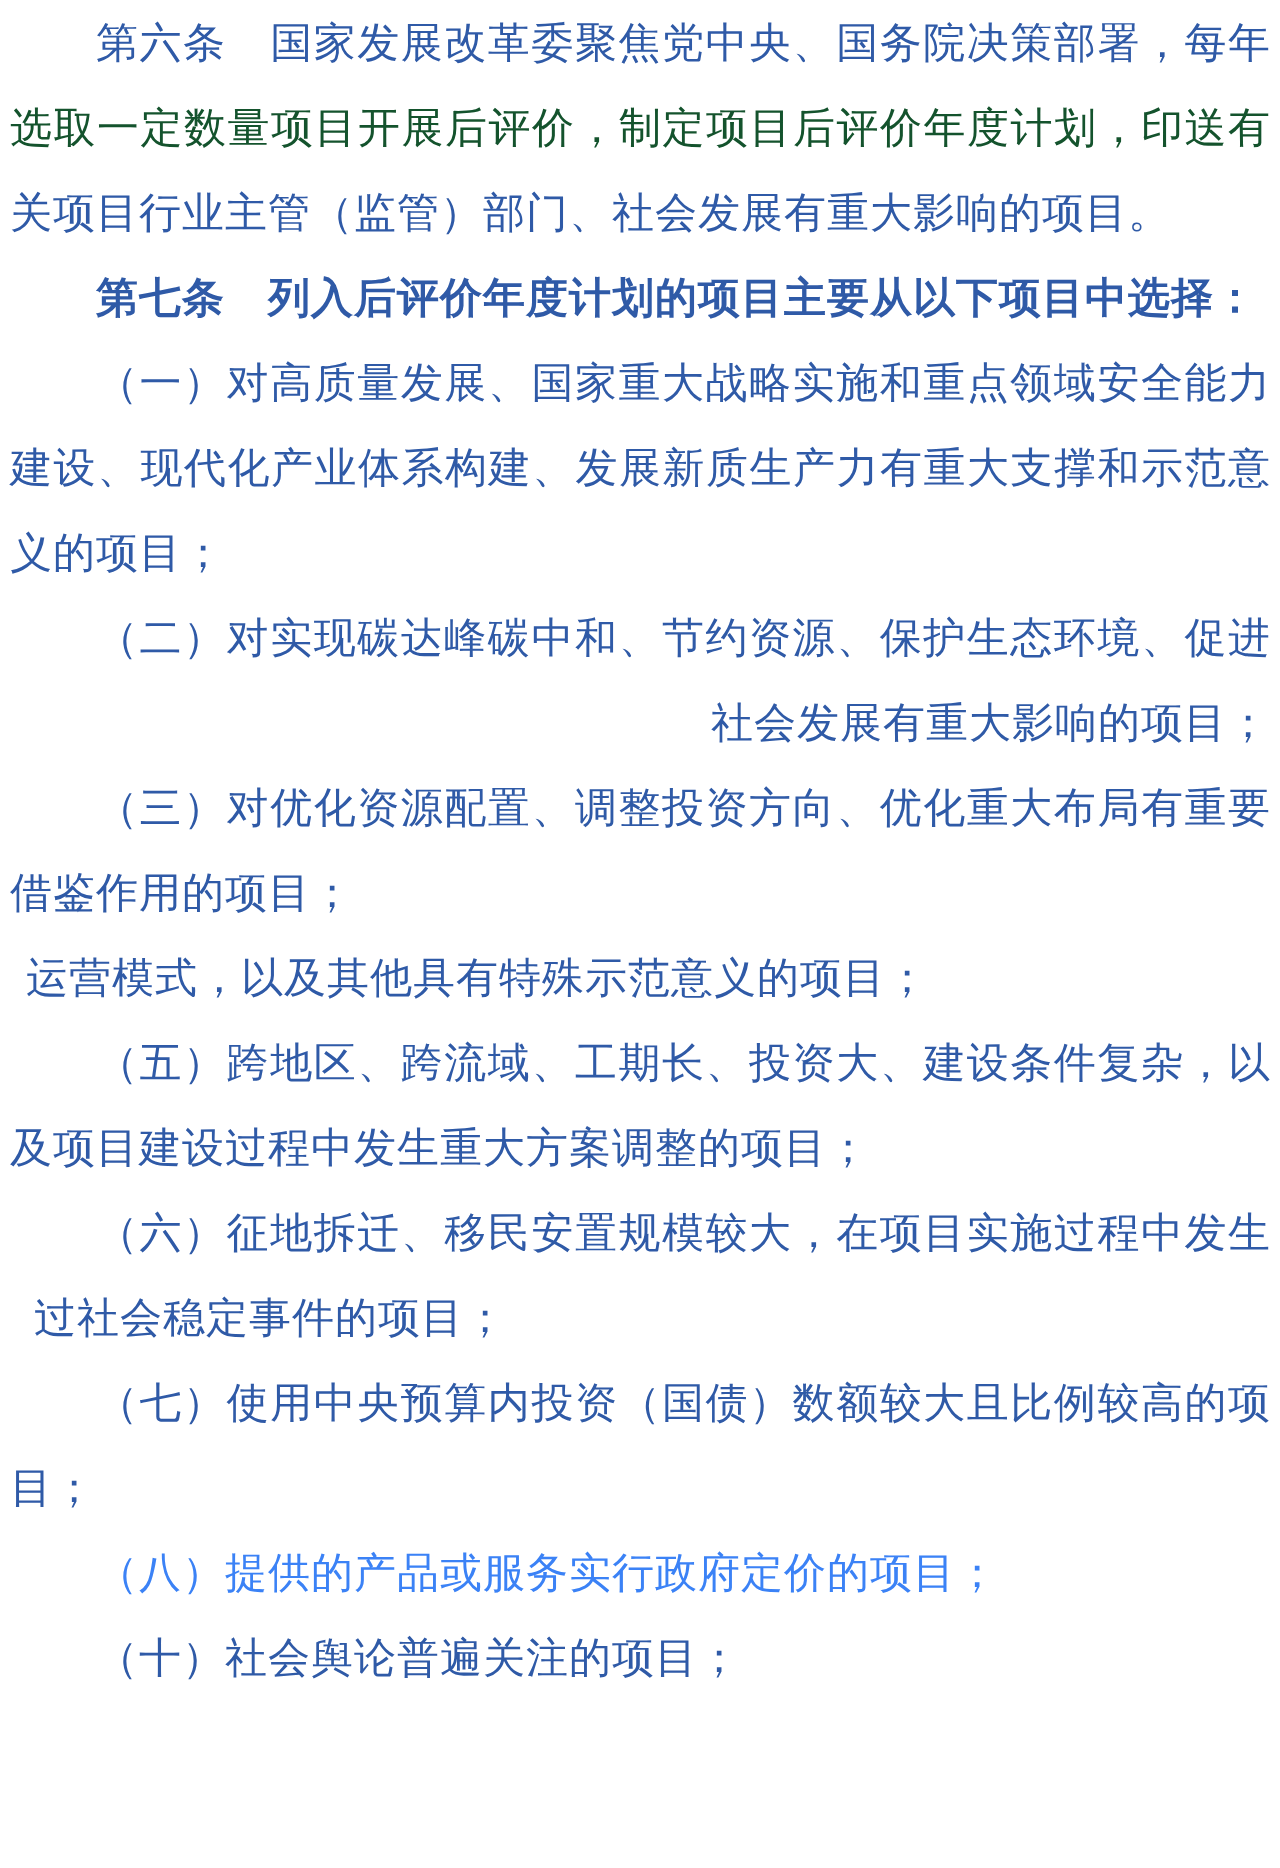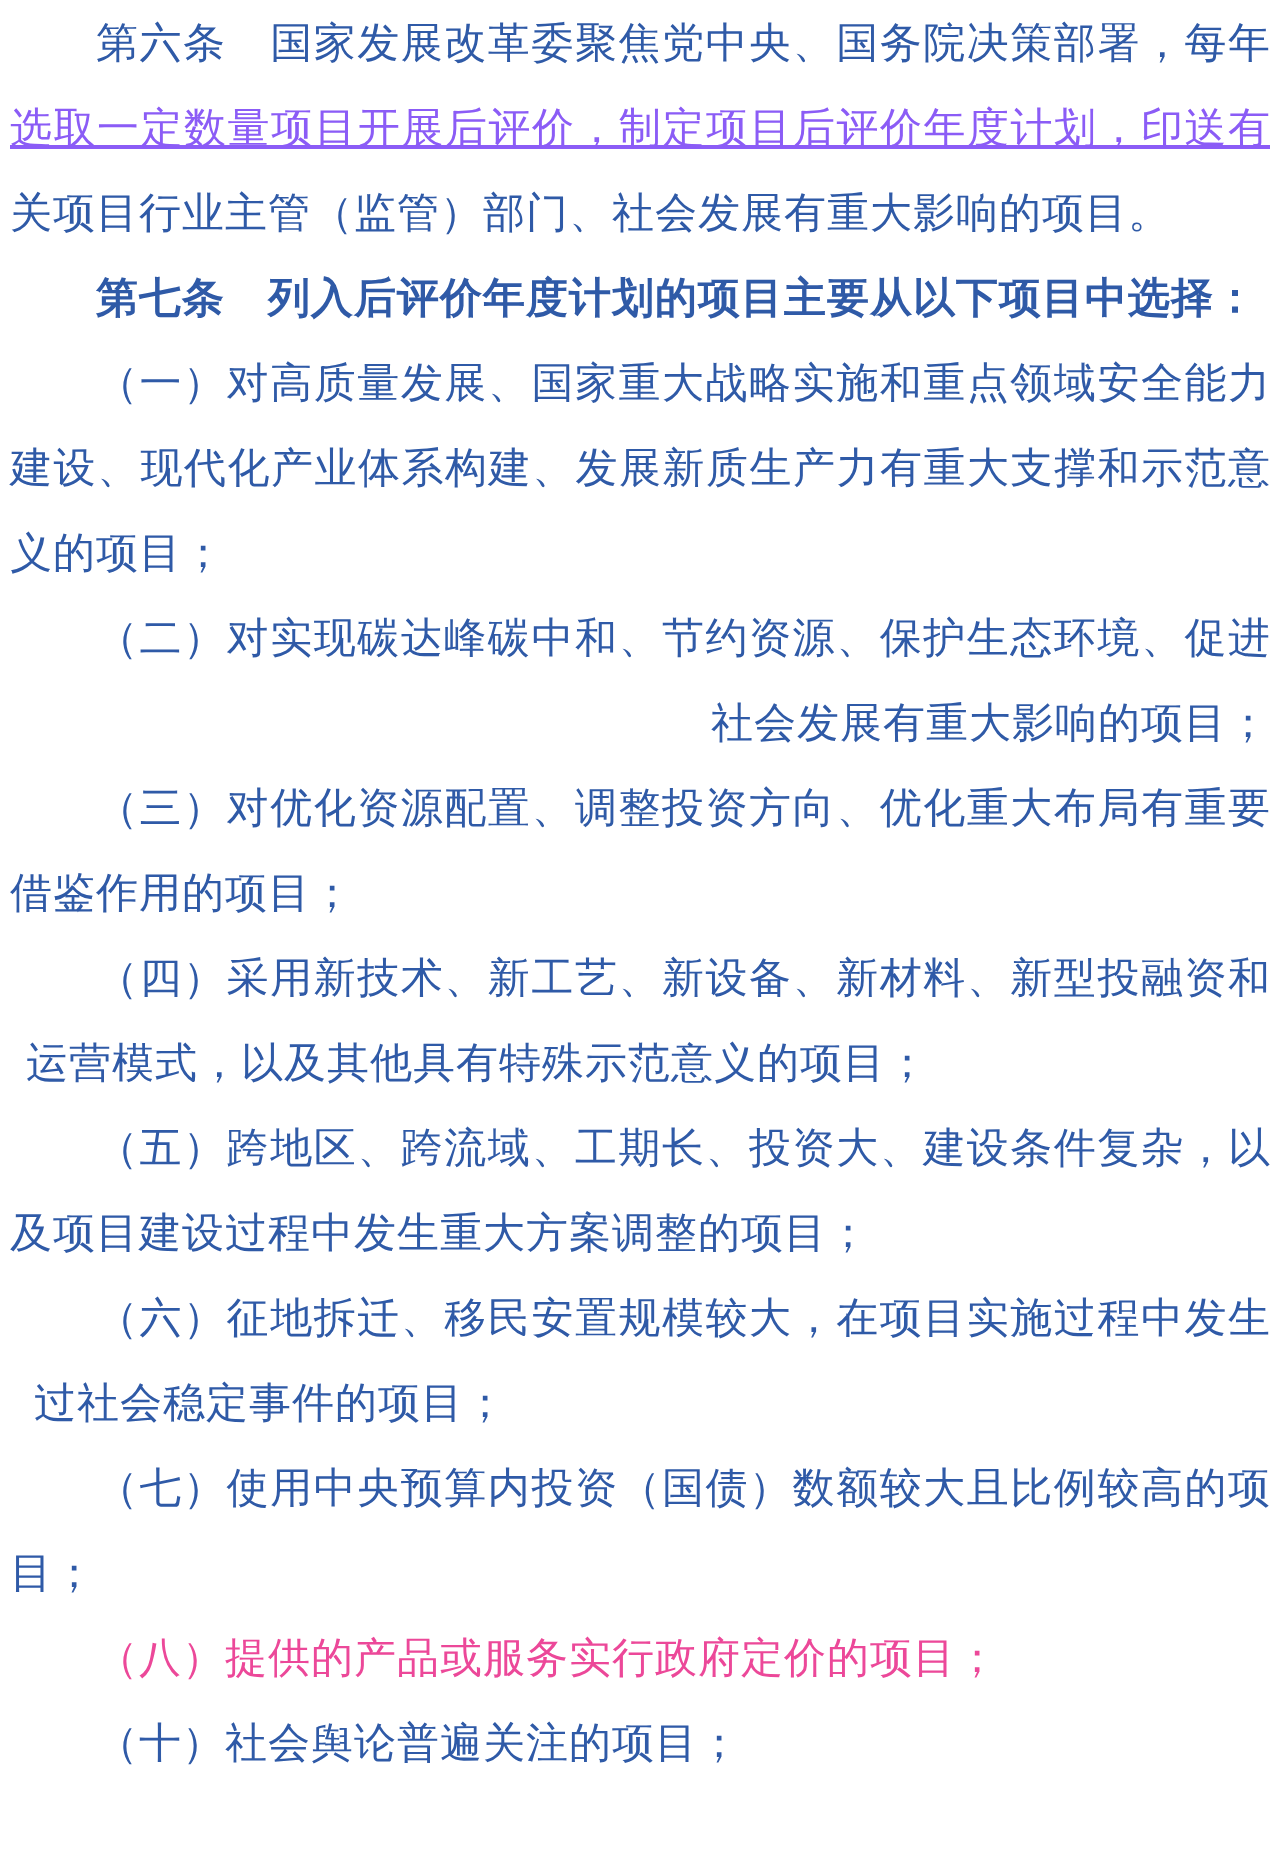--- a/index.html
+++ b/index.html
@@ -37,34 +37,33 @@
     text-justify: inter-character;
     letter-spacing: 0;
   }
 </style>
 </head>
 <body>
 
 <div class="page">
   <div id="text-block">
       <div class="doc-line indent justify" style="color: rgb(47, 90, 167);">第六条　国家发展改革委聚焦党中央、国务院决策部署，每年</div>
-      <div class="doc-line justify" style="color: #8b5cf6; text-decoration: underline;">选取一定数量项目开展后评价，制定项目后评价年度计划，印送有</div>
+      <div class="doc-line justify" style="color: #14532d;">选取一定数量项目开展后评价，制定项目后评价年度计划，印送有</div>
       <div class="doc-line" style="color: rgb(47, 90, 167);">关项目行业主管（监管）部门、社会发展有重大影响的项目。</div>
       <div class="doc-line indent" style="color: rgb(47, 90, 167); font-weight: bold;">第七条　列入后评价年度计划的项目主要从以下项目中选择：</div>
       <div class="doc-line indent justify" style="color: rgb(47, 90, 167);">（一）对高质量发展、国家重大战略实施和重点领域安全能力</div>
       <div class="doc-line justify" style="color: rgb(47, 90, 167);">建设、现代化产业体系构建、发展新质生产力有重大支撑和示范意</div>
       <div class="doc-line" style="color: rgb(47, 90, 167);">义的项目；</div>
       <div class="doc-line indent justify" style="color: rgb(47, 90, 167);">（二）对实现碳达峰碳中和、节约资源、保护生态环境、促进</div>
       <div class="doc-line" style="color: rgb(47, 90, 167); text-align: right;">社会发展有重大影响的项目；</div>
       <div class="doc-line indent justify" style="color: rgb(47, 90, 167);">（三）对优化资源配置、调整投资方向、优化重大布局有重要</div>
       <div class="doc-line" style="color: rgb(47, 90, 167);">借鉴作用的项目；</div>
-      <div class="doc-line indent justify" style="color: rgb(47, 90, 167);">（四）采用新技术、新工艺、新设备、新材料、新型投融资和</div>
       <div class="doc-line" style="color: rgb(47, 90, 167); margin-left: 16px;">运营模式，以及其他具有特殊示范意义的项目；</div>
       <div class="doc-line indent justify" style="color: rgb(47, 90, 167);">（五）跨地区、跨流域、工期长、投资大、建设条件复杂，以</div>
       <div class="doc-line" style="color: rgb(47, 90, 167);">及项目建设过程中发生重大方案调整的项目；</div>
       <div class="doc-line indent justify" style="color: rgb(47, 90, 167);">（六）征地拆迁、移民安置规模较大，在项目实施过程中发生</div>
       <div class="doc-line" style="color: rgb(47, 90, 167); margin-left: 24px;">过社会稳定事件的项目；</div>
       <div class="doc-line indent justify" style="color: rgb(47, 90, 167);">（七）使用中央预算内投资（国债）数额较大且比例较高的项</div>
       <div class="doc-line" style="color: rgb(47, 90, 167);">目；</div>
-      <div class="doc-line indent" style="color: #ec4899;">（八）提供的产品或服务实行政府定价的项目；</div>
+      <div class="doc-line indent" style="color: #3b82f6;">（八）提供的产品或服务实行政府定价的项目；</div>
       <div class="doc-line indent" style="color: rgb(47, 90, 167);">（十）社会舆论普遍关注的项目；</div>
     </div>
 </div>
 
 </body></html>

